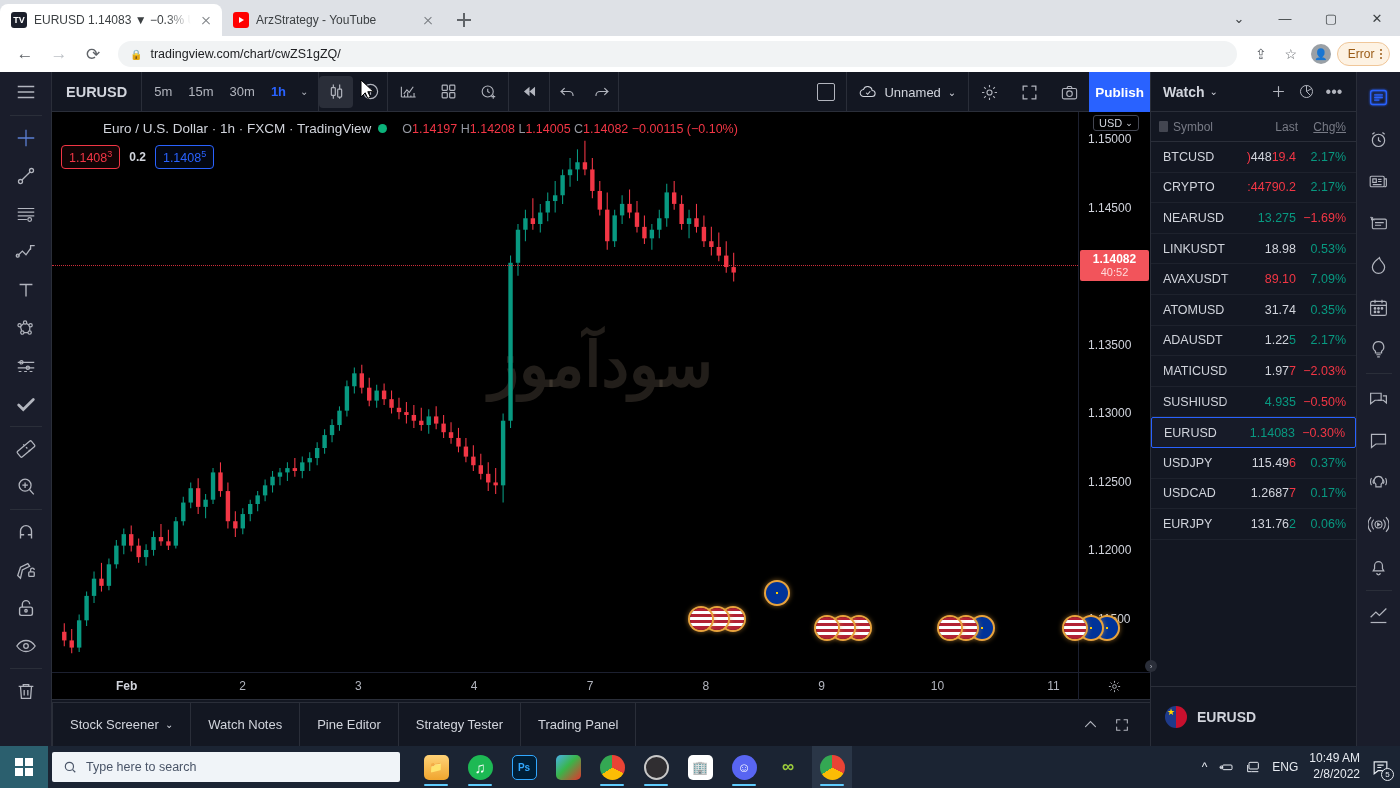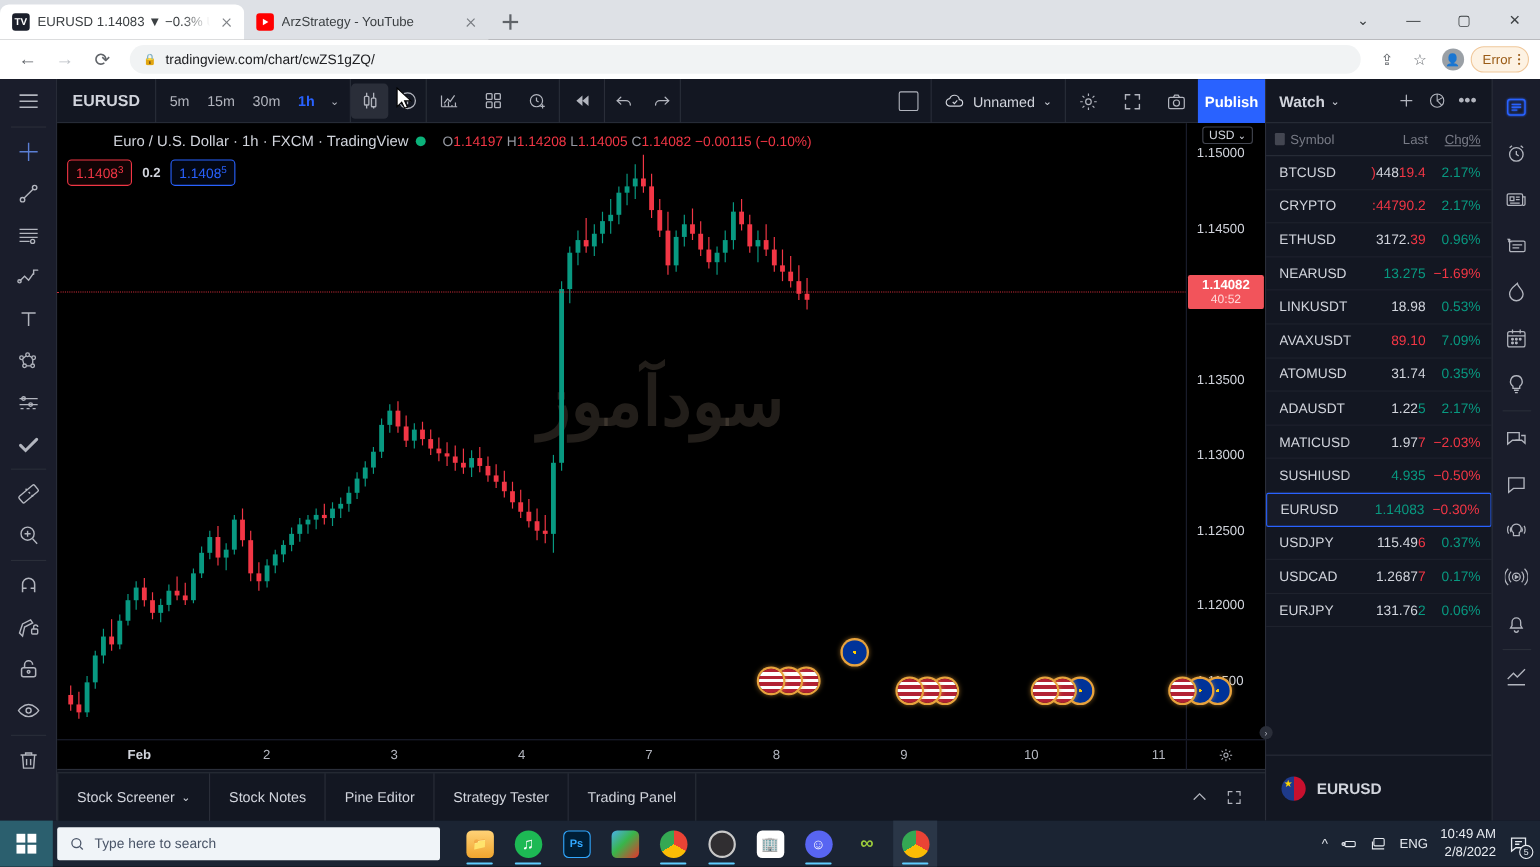--- a/index.html
+++ b/index.html
@@ -922,21 +922,21 @@
         <span class="rbtn">log</span>
         <span class="rbtn on">auto</span>
       </div>
     </div>
 
     <div class="tv-bottom">
       <div class="btab">
         <span>Stock Screener</span>
           <span style="font-size:10px">⌄</span>
       </div>
-      <div class="btab">Stock Notes</div>
+      <div class="btab">Watch Notes</div>
       <div class="btab">Pine Editor</div>
       <div class="btab">Strategy Tester</div>
       <div class="btab">Trading Panel</div>
       <div class="bright">
         <div class="bico">
           <svg width="17" height="17" viewBox="0 0 24 24" fill="none" stroke="currentColor" stroke-width="1.6" stroke-linecap="round">
               <path d="M5 15l7-7 7 7"></path>
             </svg>
         </div>
         <div class="bico">
@@ -978,25 +978,20 @@
       <div id="wl-rows">
           <div class="wl-row">
             <span class="wl-sym">BTCUSD</span>
             <span class="wl-last neutral"><span>448</span><span class="down">19.4(</span></span>
             <span class="wl-chg up">2.17%</span>
           </div>
           <div class="wl-row">
             <span class="wl-sym">CRYPTO</span>
             <span class="wl-last down"><span>44790.2</span><span class="down">:</span></span>
             <span class="wl-chg up">2.17%</span>
-          </div>
-          <div class="wl-row">
-            <span class="wl-sym">ETHUSD</span>
-            <span class="wl-last neutral"><span>3172.</span><span class="down">39</span></span>
-            <span class="wl-chg up">0.96%</span>
           </div>
           <div class="wl-row">
             <span class="wl-sym">NEARUSD</span>
             <span class="wl-last up"><span>13.275</span></span>
             <span class="wl-chg down">−1.69%</span>
           </div>
           <div class="wl-row">
             <span class="wl-sym">LINKUSDT</span>
             <span class="wl-last neutral"><span>18.98</span></span>
             <span class="wl-chg up">0.53%</span>

